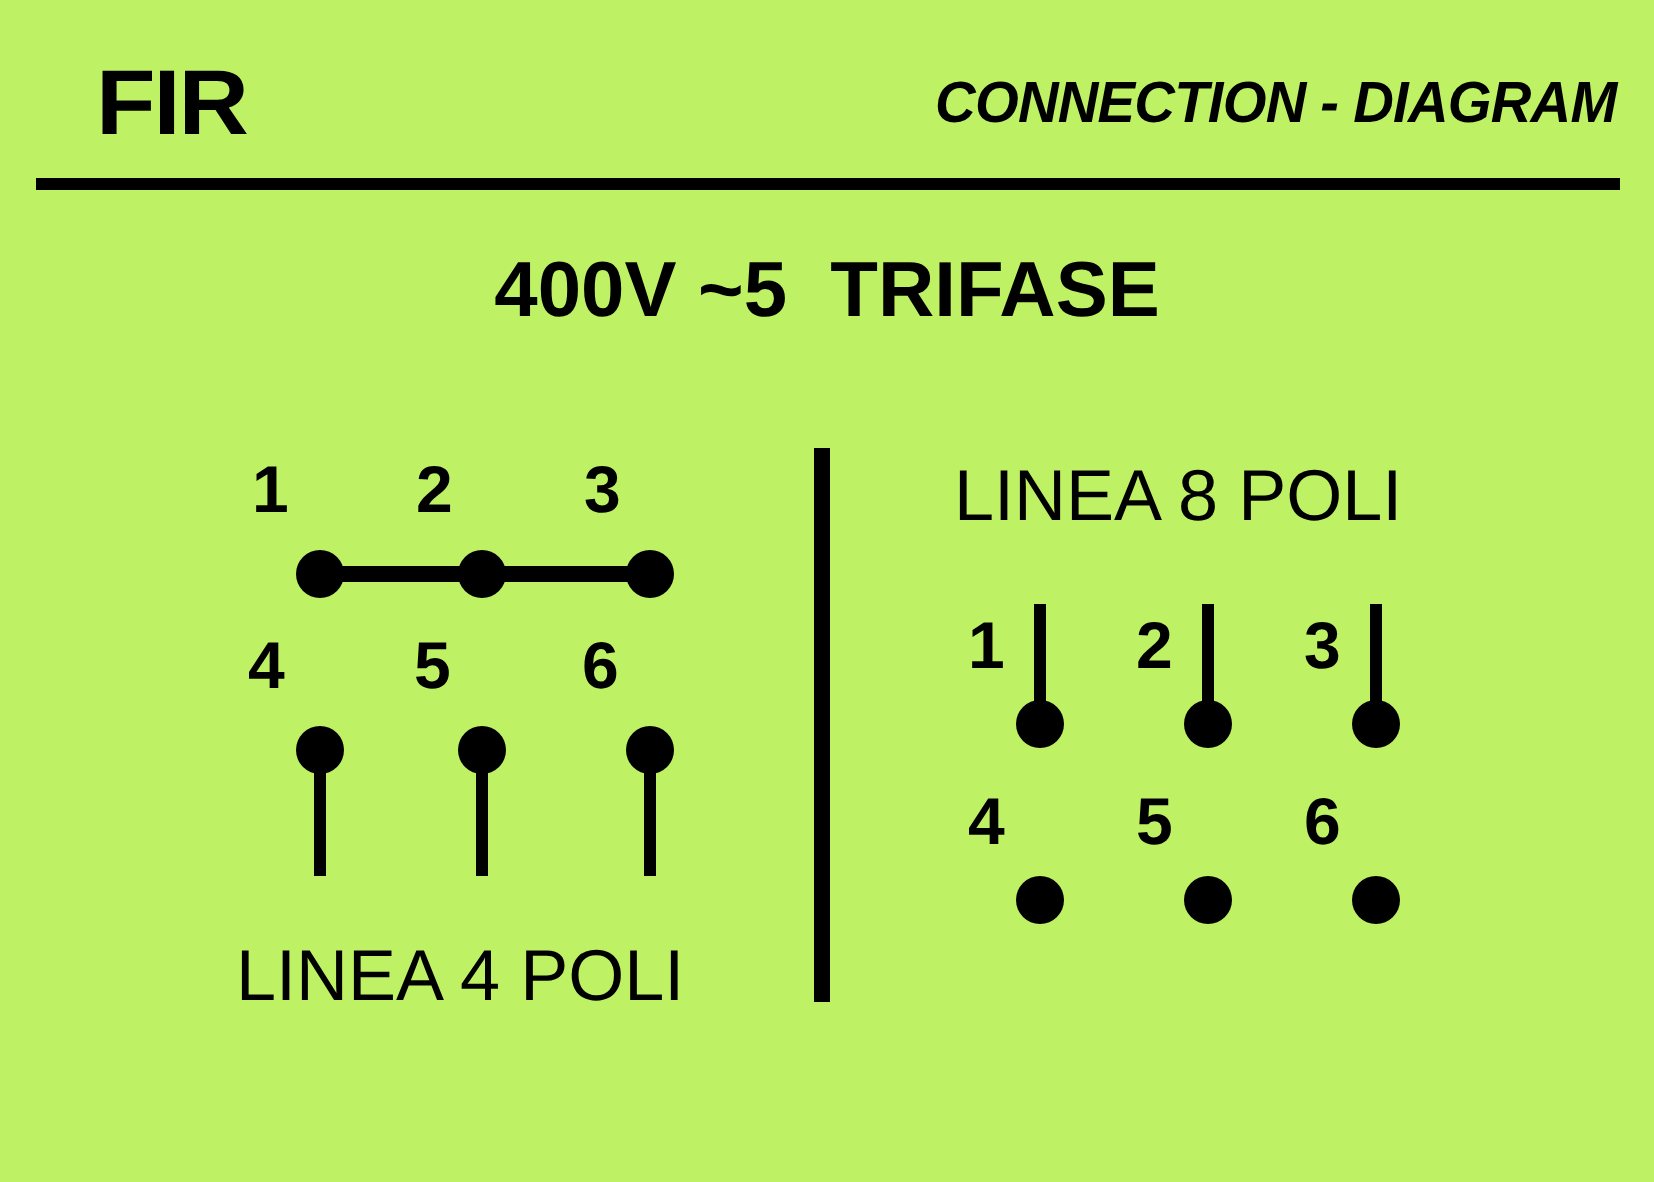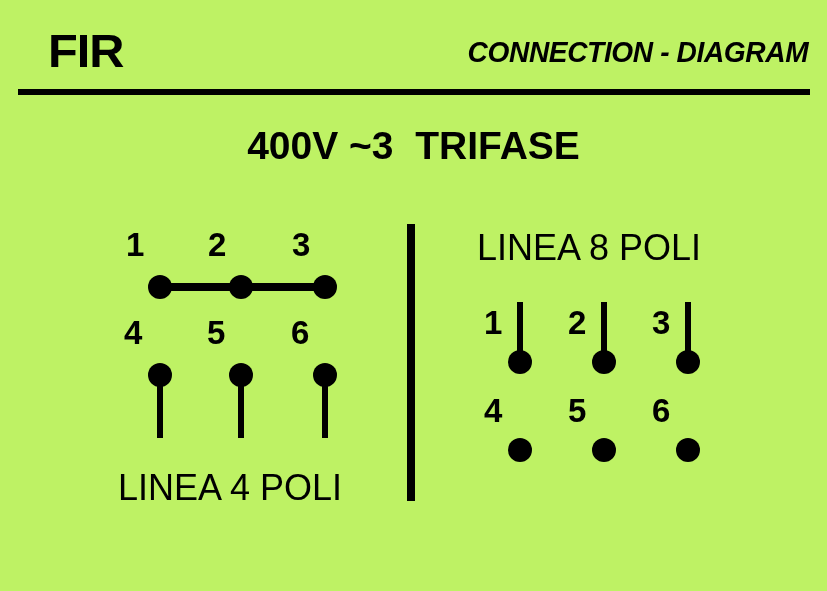--- a/index.html
+++ b/index.html
@@ -103,21 +103,21 @@
 </style>
 </head>
 <body>
 
 <div class="sheet">
 
   <div class="brand">FIR</div>
   <div class="doc-title">CONNECTION - DIAGRAM</div>
   <div class="rule"></div>
 
-  <div class="main-title">400V ~3  TRIFASE</div>
+  <div class="main-title">400V ~5  TRIFASE</div>
 
   <div class="diagram-area">
     <svg class="diagram-svg" viewBox="0 0 827 330" xmlns="http://www.w3.org/2000/svg">
 
       <g>
 
         <text class="term-label" x="126" y="56">1</text>
         <text class="term-label" x="208" y="56">2</text>
         <text class="term-label" x="292" y="56">3</text>
 

